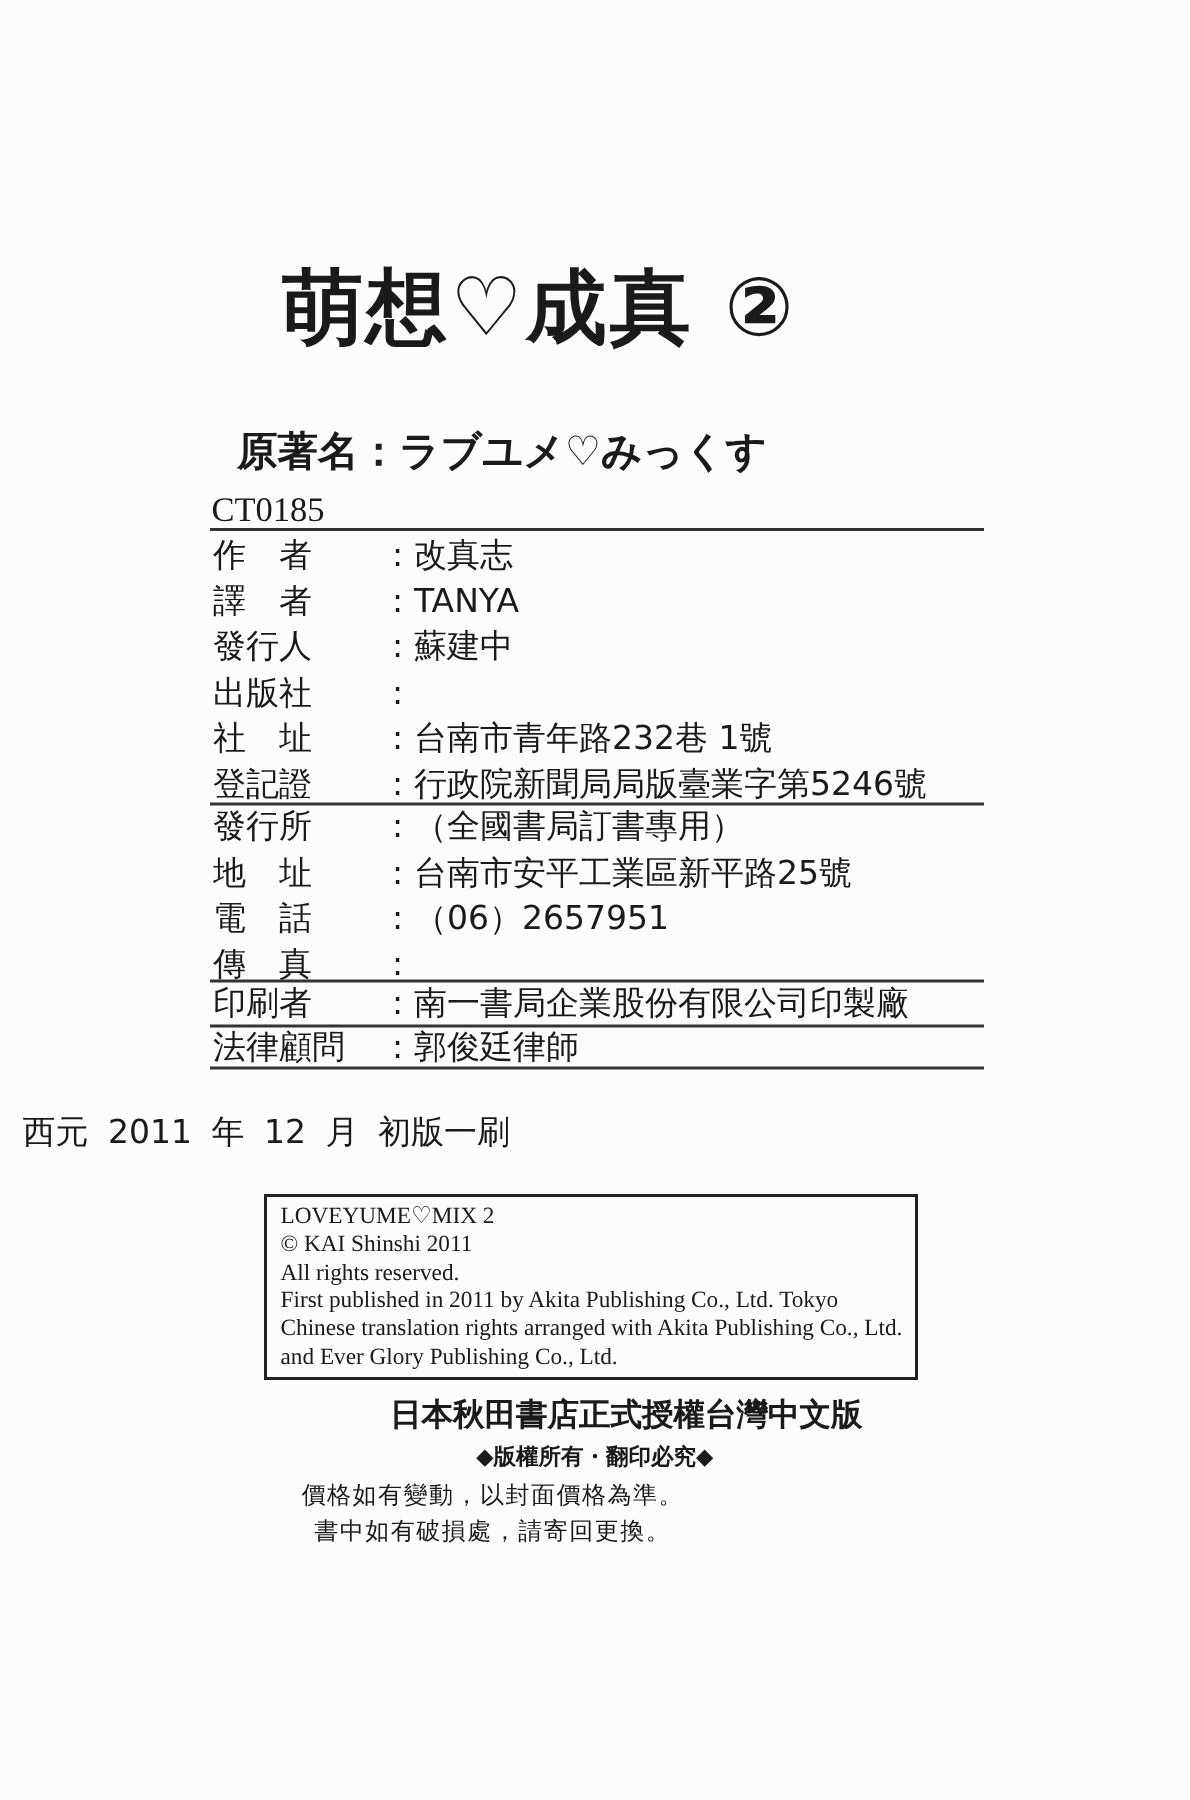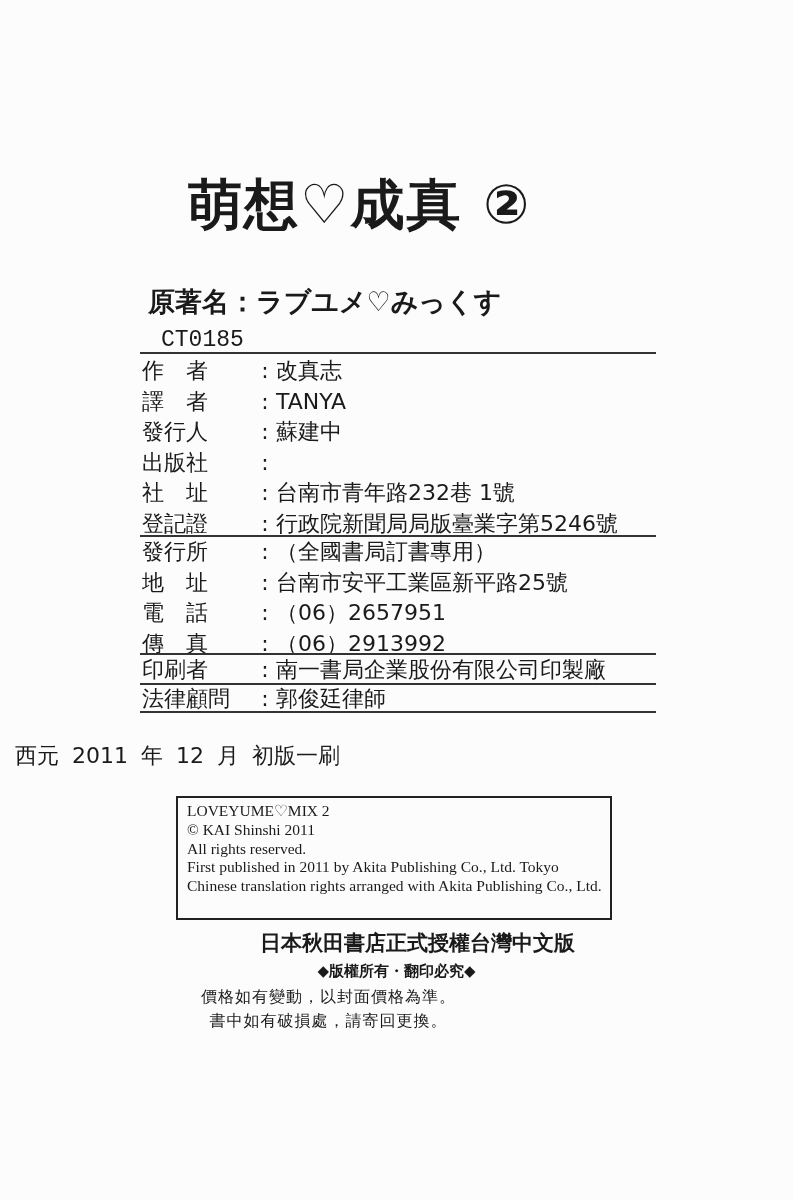--- a/index.html
+++ b/index.html
@@ -11,27 +11,27 @@
       position: relative;
       overflow: hidden;
     }
     .title {
       position: absolute; left: 0; width: 719px; top: 170px;
       text-align: center;
       font-size: 54px; font-weight: bold; letter-spacing: 2px;
       line-height: 70px;
     }
     .orig {
-      position: absolute; left: 148px; top: 284px;
+      position: absolute; left: 158px; top: 284px;
       font-size: 27px; font-weight: bold; line-height: 36px;
     }
     .code {
       position: absolute; left: 141px; top: 326px;
-      font-family: Liberation Mono, monospace;
-      font-size: 23px; line-height: 28px; margin-left: 20px;
+      font-family: Liberation Serif, serif;
+      font-size: 23px; line-height: 28px;
     }
     .rule {
       position: absolute; left: 140px; width: 516px; height: 2px; background: #333;
     }
     .rows { position: absolute; left: 142px; width: 520px; }
     .row {
       display: flex; font-size: 22px; line-height: 30px; height: 30.5px; white-space: nowrap;
     }
     .lbl { width: 112px; display: flex; justify-content: space-between; }
     .colon { width: 22px; text-align: center; }
@@ -114,21 +114,20 @@
       <span class="val">台南市安平工業區新平路25號</span>
   </div>
   <div class="row">
     <span class="lbl">電　話</span>
       <span class="colon">:</span>
       <span class="val">（06）2657951</span>
   </div>
   <div class="row">
     <span class="lbl">傳　真</span>
       <span class="colon">:</span>
-      <span class="val">（06）2913992</span>
   </div>
 </div>
 <div class="rule" style="top:653px"></div>
 
 <div class="rows" style="top:655px">
   <div class="row">
     <span class="lbl">印刷者</span>
       <span class="colon">:</span>
       <span class="val">南一書局企業股份有限公司印製廠</span>
   </div>
@@ -145,18 +144,19 @@
 <div class="rule" style="top:711px"></div>
 
 <div class="date">西元 2011 年 12 月  初版一刷</div>
 
 <div class="box">
   <div>LOVEYUME♡MIX 2</div>
   <div>© KAI Shinshi 2011</div>
   <div>All rights reserved.</div>
   <div>First published in 2011 by Akita Publishing Co., Ltd. Tokyo</div>
   <div>Chinese translation rights arranged with Akita Publishing Co., Ltd.</div>
+  <div>and Ever Glory Publishing Co., Ltd.</div>
 </div>
 
 <div class="notice1">日本秋田書店正式授權台灣中文版</div>
 <div class="notice2">◆版權所有・翻印必究◆</div>
 <div class="notice3">價格如有變動，以封面價格為準。</div>
 <div class="notice4">書中如有破損處，請寄回更換。</div>
 
 </body></html>

